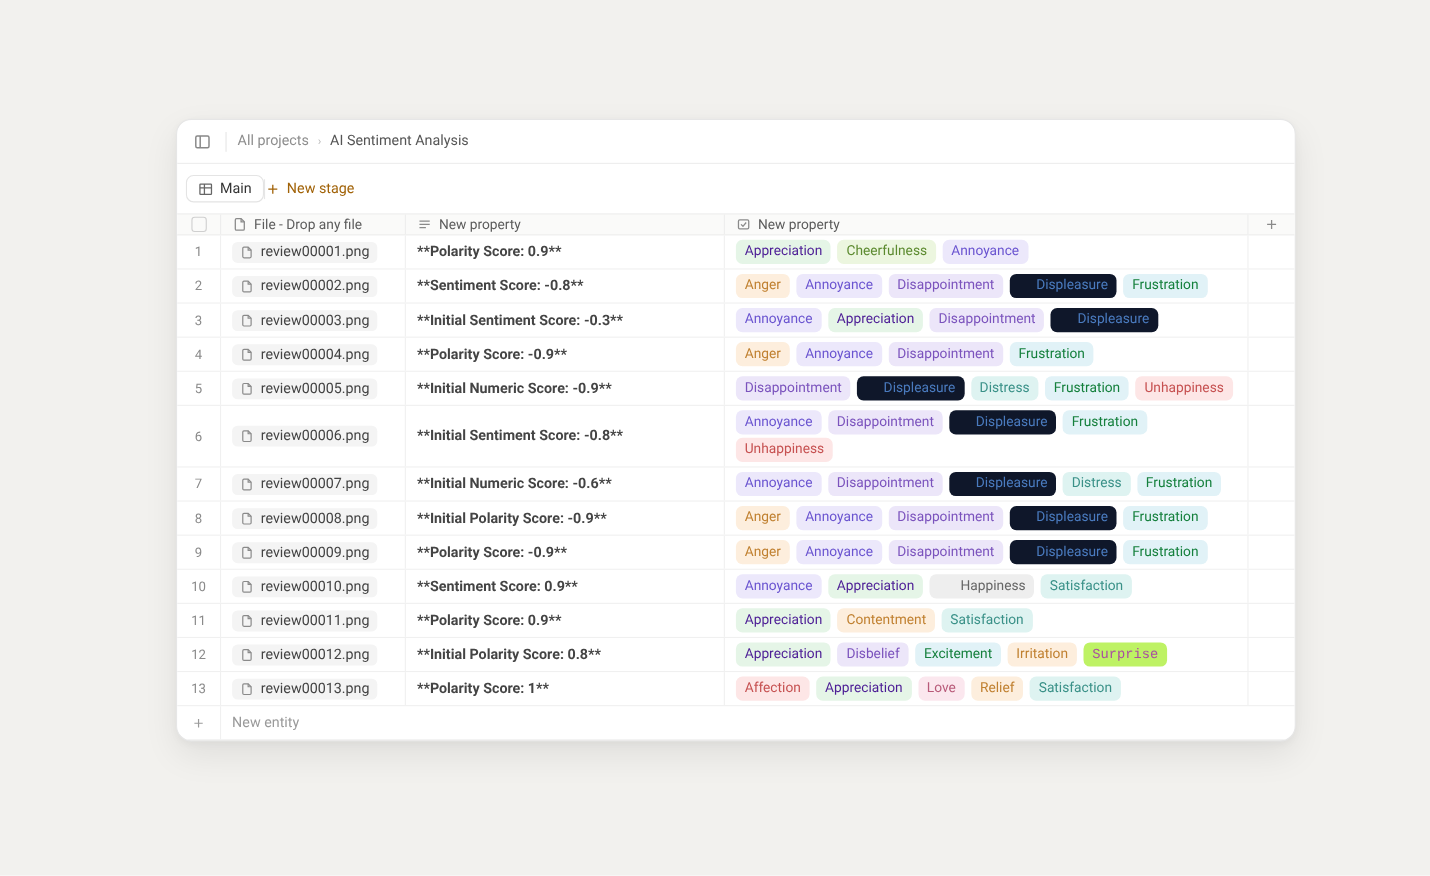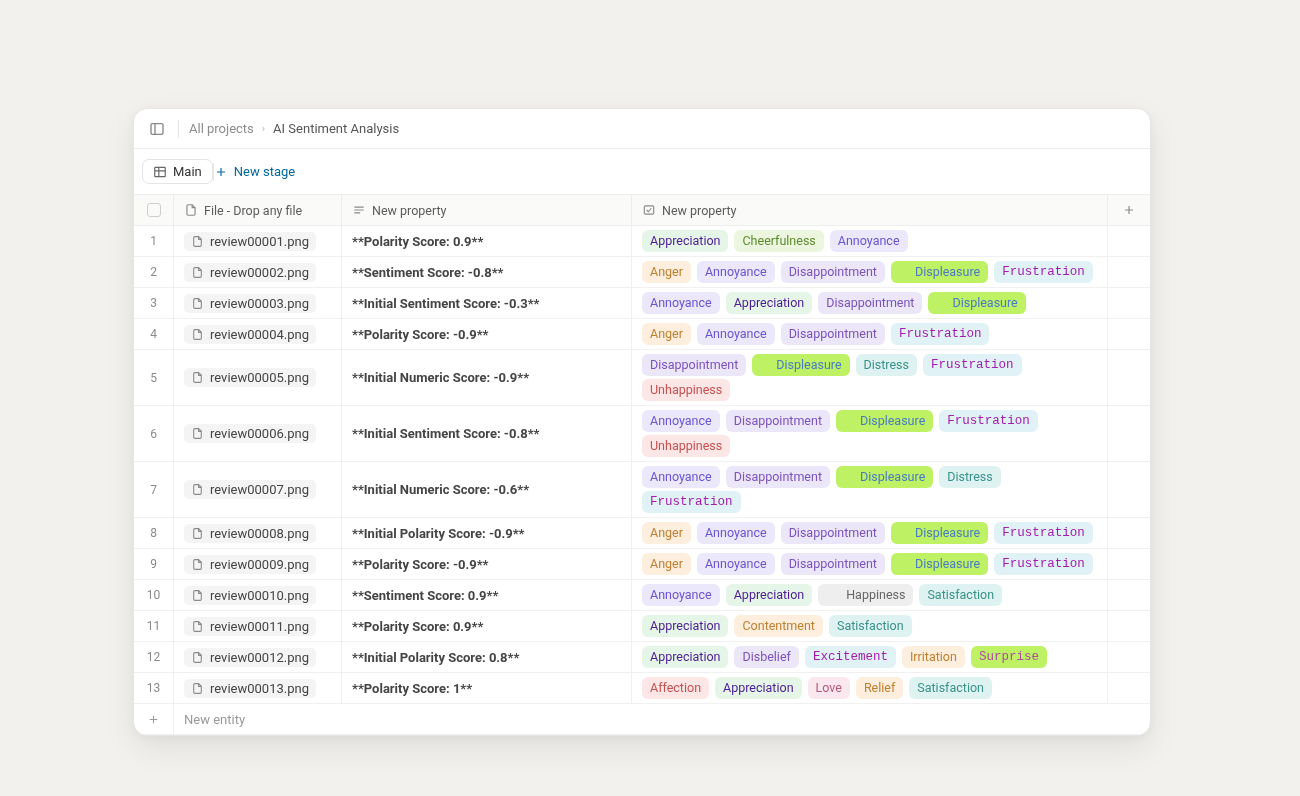--- a/index.html
+++ b/index.html
@@ -8,21 +8,21 @@
     font-family: -apple-system, BlinkMacSystemFont, "Segoe UI", Roboto, sans-serif;
     font-size: 13px;
     color: #333;
     width: 1300px;
     height: 796px;
     overflow: hidden;
     position: relative;
   }
   .window {
     position: absolute;
-    left: 133px;
+    left: 160px;
     top: 108px;
     width: 1018px;
     background: #fff;
     border-radius: 14px;
     border: 1px solid #e6e6e6;
     box-shadow: 0 12px 32px rgba(0,0,0,0.08), 0 2px 8px rgba(0,0,0,0.04);
     overflow: hidden;
   }
 
   
@@ -62,34 +62,34 @@
     padding: 4px 10px;
     font-size: 13px;
     color: #333;
     background: #fff;
   }
   .stage-tab svg { width: 14px; height: 14px; color: #666; }
   .new-stage {
     display: inline-flex;
     align-items: center;
     gap: 6px;
-    color: #0369a1;
+    color: #a16207;
     font-size: 13px;
     cursor: pointer;
   }
   .new-stage svg { width: 14px; height: 14px; }
 
   
   .thead {
     display: grid;
     grid-template-columns: 40px 168px 290px 1fr 42px;
     border-top: 1px solid #ededed;
     border-bottom: 1px solid #ededed;
     background: #fafaf9;
-    height: 32px;
+    height: 20px;
   }
   .th {
     display: flex;
     align-items: center;
     gap: 6px;
     padding: 0 10px;
     color: #5c5c5c;
     font-size: 12.5px;
     border-right: 1px solid #ededed;
   }
@@ -139,23 +139,23 @@
     padding: 2px 8px; border-radius: 6px;
     font-size: 12.5px; line-height: 18px;
     white-space: nowrap;
   }
   .c-green   { background: #e5f5e7; color: #4c1d95; }
   .c-lime    { background: #ecf6df; color: #5c8a2f; }
   .c-purple  { background: #ece8fb; color: #6a54d0; }
   .c-violet  { background: #ece6f9; color: #7b53bd; }
   .c-orange  { background: #fdeedd; color: #c08030; }
   .c-red     { background: #fde6e6; color: #c65151; }
-  .c-blue    { background: #bef264; color: #4a7bbf; padding-left: 24px; }
+  .c-blue    { background: #0f172a; color: #4a7bbf; padding-left: 24px; }
   .c-teal    { background: #def3f1; color: #3a9188; }
-  .c-cyan    { background: #e1f2f7; color: #a21caf; font-family: Liberation Mono, monospace; }
+  .c-cyan    { background: #e1f2f7; color: #15803d; }
   .c-gray    { background: #eeeeee; color: #666666; padding-left: 28px; }
   .c-magenta { background: #bef264; color: #a94fa0; font-family: Liberation Mono, monospace; }
   .c-pink    { background: #fbe7ee; color: #b85a79; }
 
   .add-col { justify-content: center; color: #999; cursor: pointer; }
 </style>
 </head>
 <body>
 
 <div class="window">

